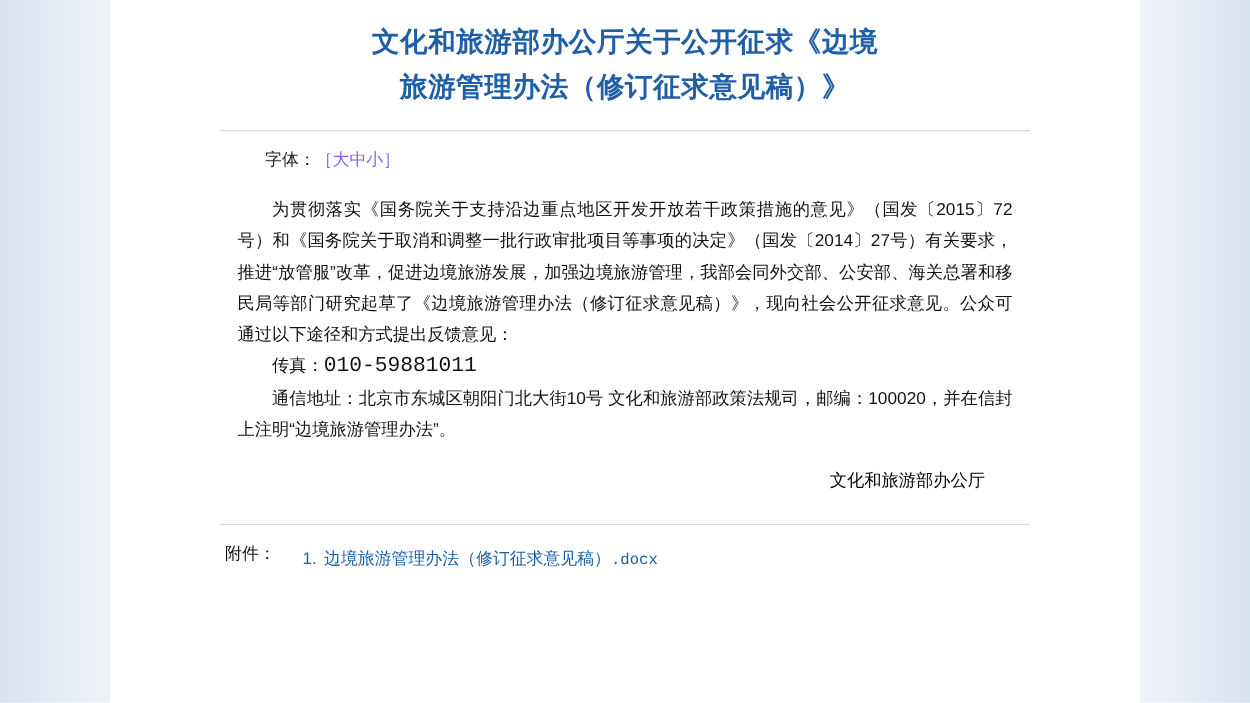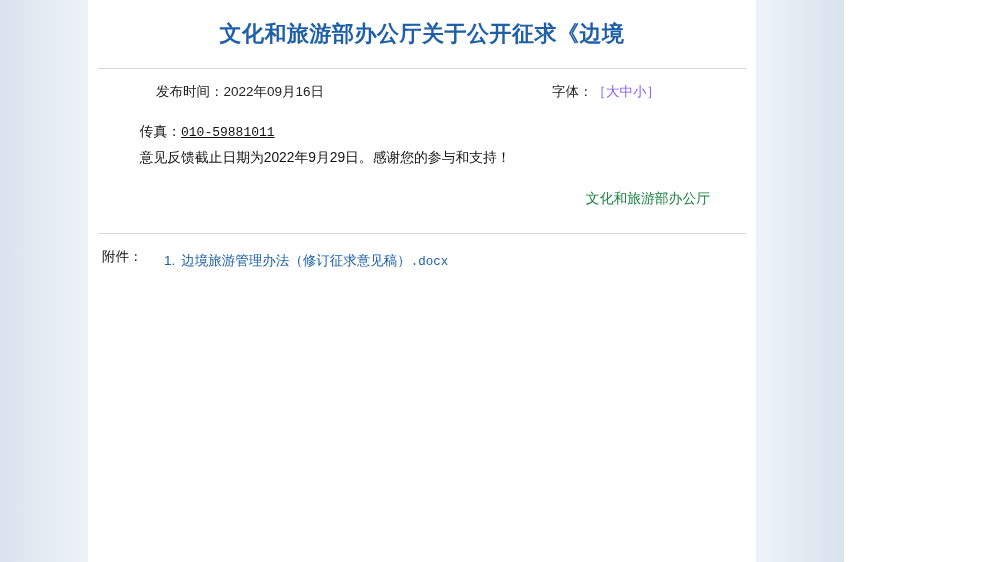--- a/index.html
+++ b/index.html
@@ -8,21 +8,21 @@
     background: #ffffff;
   }
   body {
     width: 1000px;
     height: 562px;
     overflow: hidden;
     font-family: "Liberation Sans", sans-serif;
   }
   .page {
     position: relative;
-    width: 844px;
+    width: 1000px;
     height: 562px;
     background: linear-gradient(to right, #e8eef5 0%, #dce6f0 3%, #ffffff 9%, #ffffff 91%, #dce6f0 97%, #e8eef5 100%);
   }
   .edge-left, .edge-right {
     position: absolute;
     top: 0;
     bottom: 0;
     width: 88px;
     background: linear-gradient(to right, #d9e3ee, #eef3f8);
   }
@@ -85,30 +85,29 @@
     line-height: 25px;
     color: #111;
     text-align: justify;
   }
   .body p {
     margin: 0;
     text-indent: 2em;
   }
   .mono {
     font-family: "Liberation Mono", monospace;
-    font-size: 13px;
-    text-decoration: underline;
+    font-size: 17px;
   }
   .sign {
     margin-top: 16px;
     text-align: right;
     padding-right: 36px;
     font-size: 13.8px;
     line-height: 25px;
-    color: #15803d;
+    color: #000000;
   }
   .divider2 {
     margin: 22px 0 0 0;
     height: 1px;
     background: #d6d6d6;
   }
   .attach {
     display: flex;
     padding: 14px 0 0 0;
     font-size: 13.5px;
@@ -147,40 +146,39 @@
 
 <div class="page">
   <div class="edge-left"></div>
   <div class="edge-right"></div>
 
   <div class="sheet">
     <div class="content">
 
       <div class="title">
         <span class="ln">文化和旅游部办公厅关于公开征求《边境</span>
+        <span class="ln">旅游管理办法（修订征求意见稿）》</span>
       </div>
 
       <div class="divider"></div>
 
       <div class="meta">
-        <div class="pub">
-          <span>发布时间：</span><span>2022年09月16日</span>
-        </div>
         <div class="fontsize">
           <span>字体：</span><a class="sizelink" href="#">［大中小］</a>
         </div>
       </div>
 
       <div class="body">
+        <p>为贯彻落实《国务院关于支持沿边重点地区开发开放若干政策措施的意见》（国发〔2015〕72号）和《国务院关于取消和调整一批行政审批项目等事项的决定》（国发〔2014〕27号）有关要求，推进“放管服”改革，促进边境旅游发展，加强边境旅游管理，我部会同外交部、公安部、海关总署和移民局等部门研究起草了《边境旅游管理办法（修订征求意见稿）》，现向社会公开征求意见。公众可通过以下途径和方式提出反馈意见：</p>
 
         <p><span>传真：</span><span class="mono">010-59881011</span></p>
 
 
+        <p><span>通信地址：</span><span>北京市东城区朝阳门北大街10号 文化和旅游部政策法规司，邮编：100020，并在信封上注明“边境旅游管理办法”。</span></p>
 
-        <p>意见反馈截止日期为2022年9月29日。感谢您的参与和支持！</p>
       </div>
 
       <div class="sign">
         <div>文化和旅游部办公厅</div>
       </div>
 
       <div class="divider2"></div>
 
       <div class="attach">
         <div class="attach-label">附件：</div>

